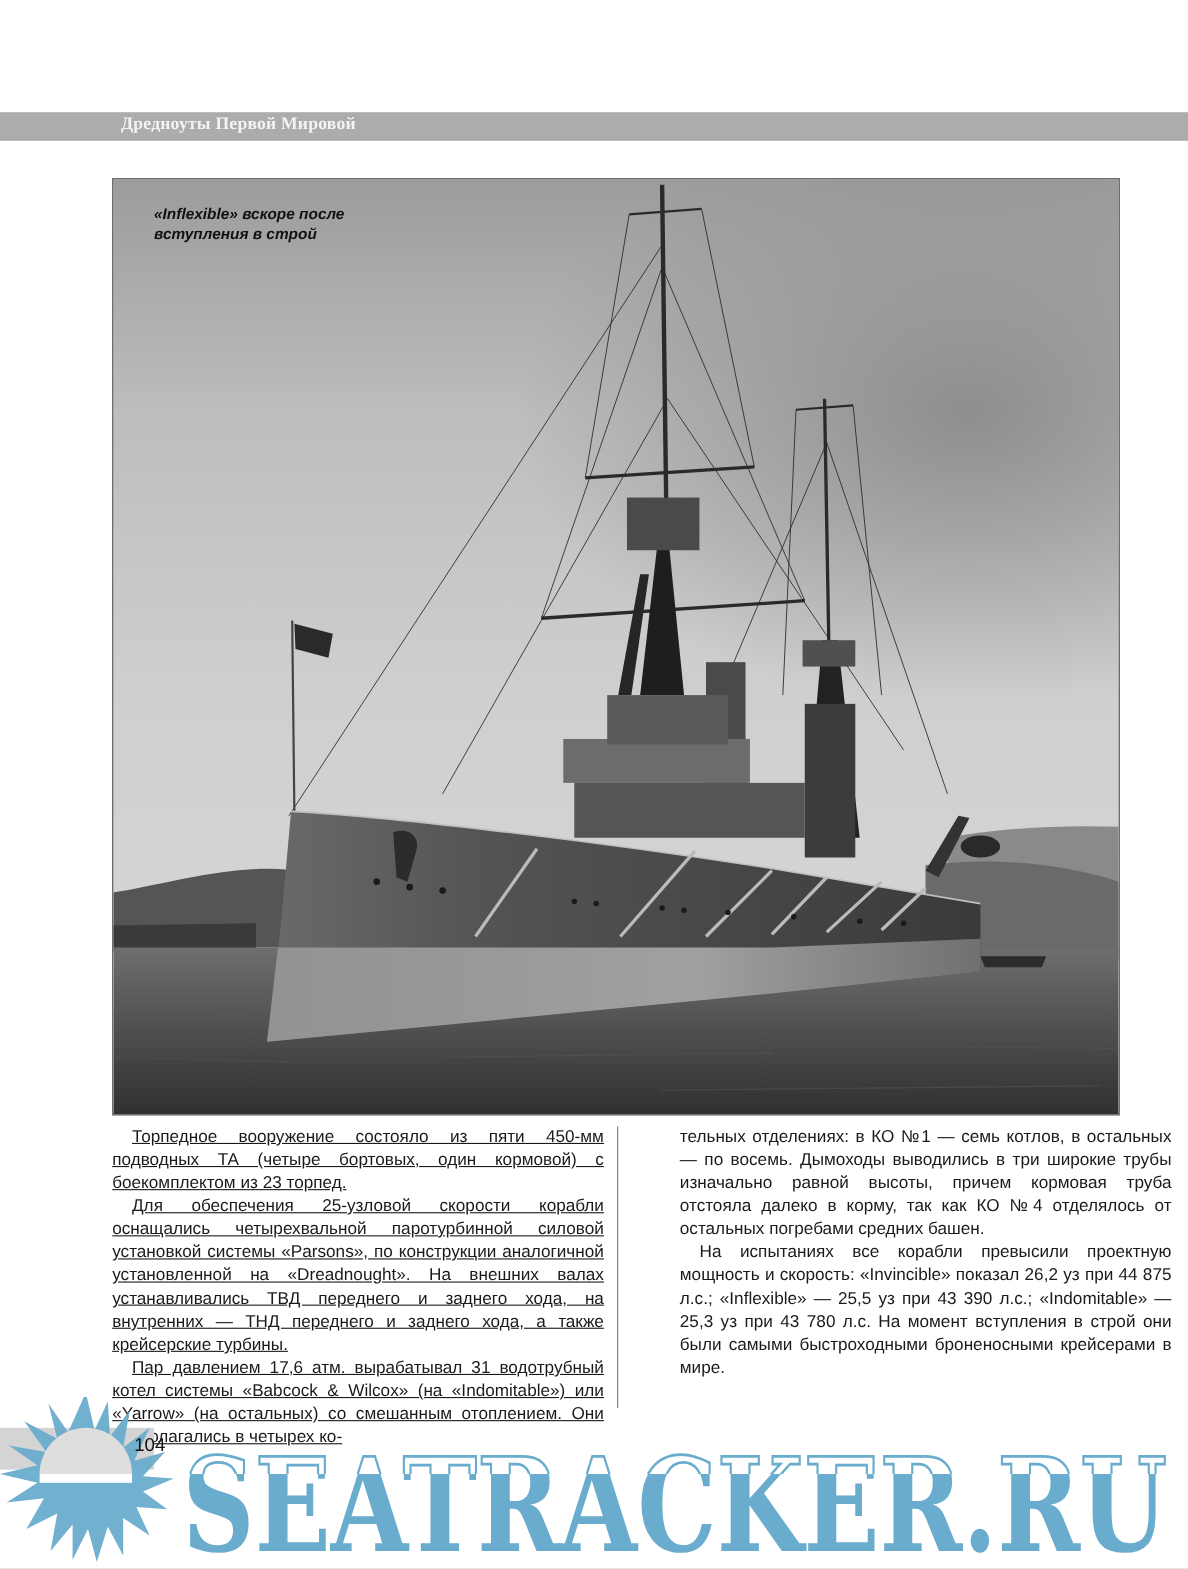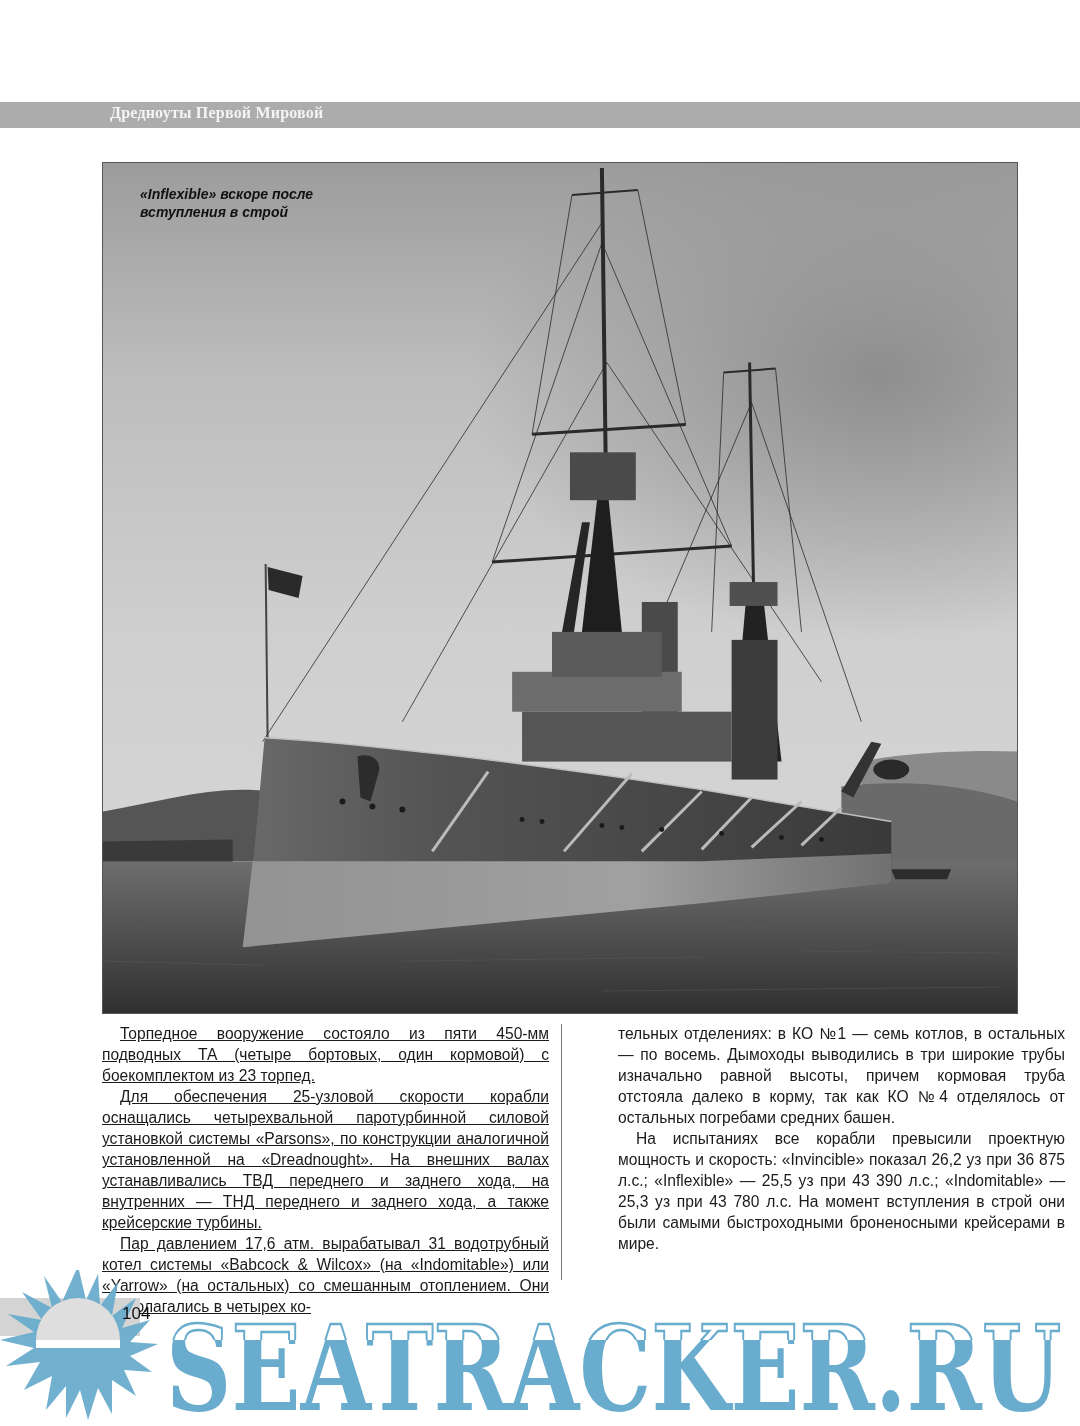--- a/index.html
+++ b/index.html
@@ -195,21 +195,21 @@
 </div>
 
 <div class="col col-left">
   <p>Торпедное вооружение состояло из пяти 450-мм подводных ТА (четыре бортовых, один кормовой) с боекомплектом из 23 торпед.</p>
   <p>Для обеспечения 25-узловой скорости корабли оснащались четырехвальной паротурбинной силовой установкой системы «Parsons», по конструкции аналогичной установленной на «Dreadnought». На внешних валах устанавливались ТВД переднего и заднего хода, на внутренних — ТНД переднего и заднего хода, а также крейсерские турбины.</p>
   <p>Пар давлением 17,6 атм. вырабатывал 31 водотрубный котел системы «Babcock &amp; Wilcox» (на «Indomitable») или «Yarrow» (на остальных) со смешанным отоплением. Они располагались в четырех ко-</p>
 </div>
 <div class="col-divider"></div>
 <div class="col col-right">
   <p class="cont">тельных отделениях: в КО №1 — семь котлов, в остальных — по восемь. Дымоходы выводились в три широкие трубы изначально равной высоты, причем кормовая труба отстояла далеко в корму, так как КО №4 отделялось от остальных погребами средних башен.</p>
-  <p>На испытаниях все корабли превысили проектную мощность и скорость: «Invincible» показал 26,2 уз при 36 875 л.с.; «Inflexible» — 25,5 уз при 43 390 л.с.; «Indomitable» — 25,3 уз при 43 780 л.с. На момент вступления в строй они были самыми быстроходными броненосными крейсерами в мире.</p>
+  <p>На испытаниях все корабли превысили проектную мощность и скорость: «Invincible» показал 26,2 уз при 44 875 л.с.; «Inflexible» — 25,5 уз при 43 390 л.с.; «Indomitable» — 25,3 уз при 43 780 л.с. На момент вступления в строй они были самыми быстроходными броненосными крейсерами в мире.</p>
 </div>
 
 <div class="pagenum-band"></div>
 
 <svg class="watermark" viewBox="0 0 1080 156">
   <defs>
     <clipPath id="lower-half">
         <rect x="0" y="70" width="1080" height="100"></rect>
       </clipPath>
     <clipPath id="upper-half">

